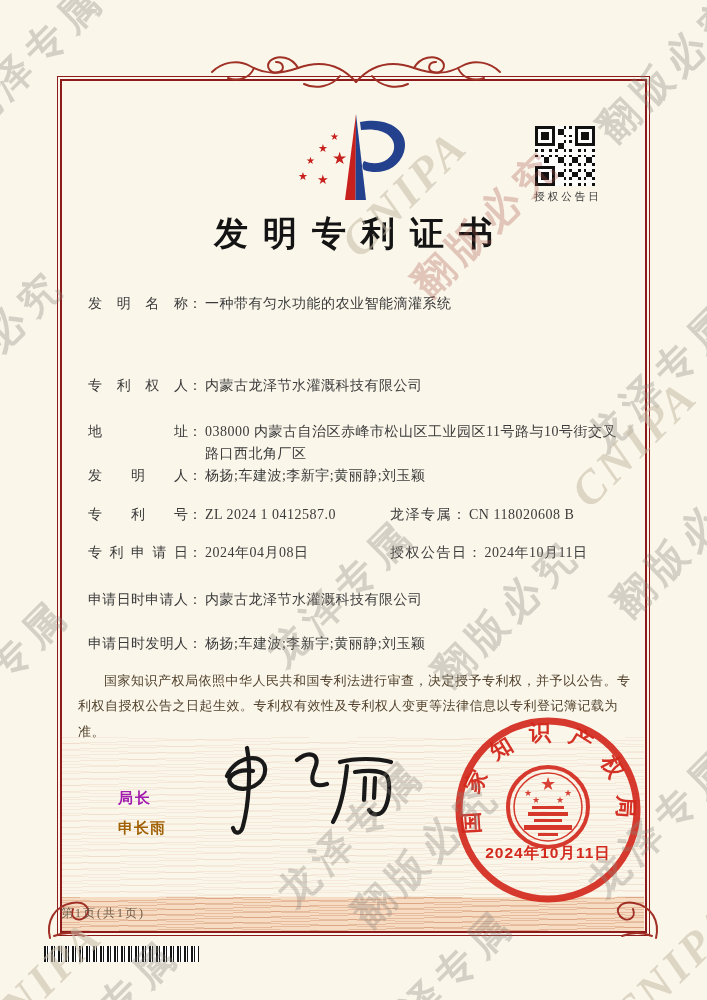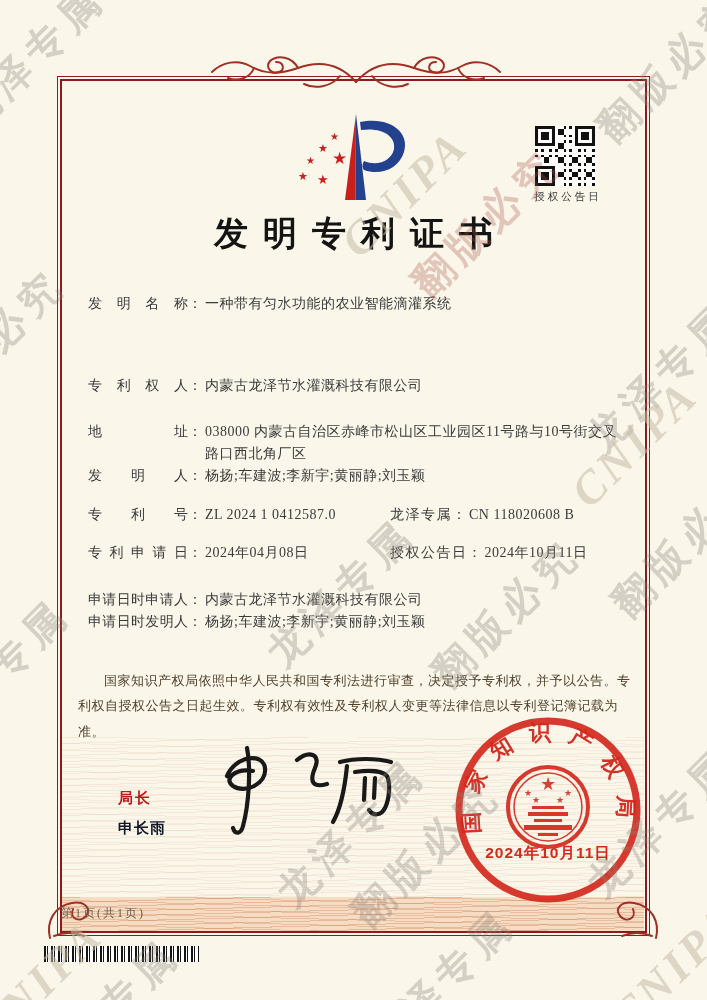--- a/index.html
+++ b/index.html
@@ -31,27 +31,27 @@
   .fields{position:absolute;left:88px;top:293px;width:540px;z-index:3;font-size:14px;color:#3b3b3b;line-height:22px;}
   .row{display:flex;align-items:flex-start;}
   .flabel{display:inline-block;width:100px;text-align:justify;text-align-last:justify;flex:0 0 100px;}
   .colon{display:inline-block;width:17px;flex:0 0 17px;}
   .fvalue{flex:1;letter-spacing:.5px;}
   .row.two{justify-content:flex-start;}
   .pair{display:flex;}
   .pair-l{flex:0 0 302px;}
   .pair-r .flabel{width:auto;flex:0 0 auto;text-align-last:auto;letter-spacing:1.5px;}
   .mb1{margin-bottom:60px}.mb2{margin-bottom:24px}.mb3{margin-bottom:0}
-  .mb4{margin-bottom:17px}.mb5{margin-bottom:16px}.mb6{margin-bottom:25px}.mb7{}
+  .mb4{margin-bottom:17px}.mb5{margin-bottom:16px}.mb6{margin-bottom:25px}.mb7{margin-bottom:22px}
   
   .statement{position:absolute;left:78px;top:668px;width:556px;z-index:3;margin:0;
              font-size:13px;line-height:1.95;color:#52422d;text-indent:2em;letter-spacing:.5px;}
   
-  .signer-title{position:absolute;left:118px;top:789px;z-index:3;font:bold 15px "Liberation Sans","DejaVu Sans",sans-serif;color:#b91c1c;letter-spacing:2px;}
-  .signer-name{position:absolute;left:118px;top:819px;z-index:3;font:bold 15px "Liberation Sans","DejaVu Sans",sans-serif;color:#0f172a;letter-spacing:1px;}
+  .signer-title{position:absolute;left:118px;top:789px;z-index:3;font:bold 15px "Liberation Sans","DejaVu Sans",sans-serif;color:#a21caf;letter-spacing:2px;}
+  .signer-name{position:absolute;left:118px;top:819px;z-index:3;font:bold 15px "Liberation Sans","DejaVu Sans",sans-serif;color:#a16207;letter-spacing:1px;}
   .sign{position:absolute;left:205px;top:738px;z-index:4;}
   .sign path{fill:none;stroke:#191919;stroke-width:4.2;stroke-linecap:round;stroke-linejoin:round;}
   .seal{position:absolute;left:448px;top:710px;width:200px;height:200px;z-index:4;}
   .seal .ring{fill:none;stroke:var(--seal,#d3281c);stroke-width:7;opacity:.92;}
   .seal .ink{fill:var(--seal,#d3281c);opacity:.92;}
   .seal .ink-s{fill:none;stroke:var(--seal,#d3281c);opacity:.92;}
   .seal text{fill:var(--seal,#d3281c);opacity:.95;}
   .seal-date{position:absolute;left:18px;top:133px;width:164px;text-align:center;
              font:bold 15.5px "Liberation Sans","DejaVu Sans",sans-serif;color:var(--seal,#d3281c);letter-spacing:1px;}
   

